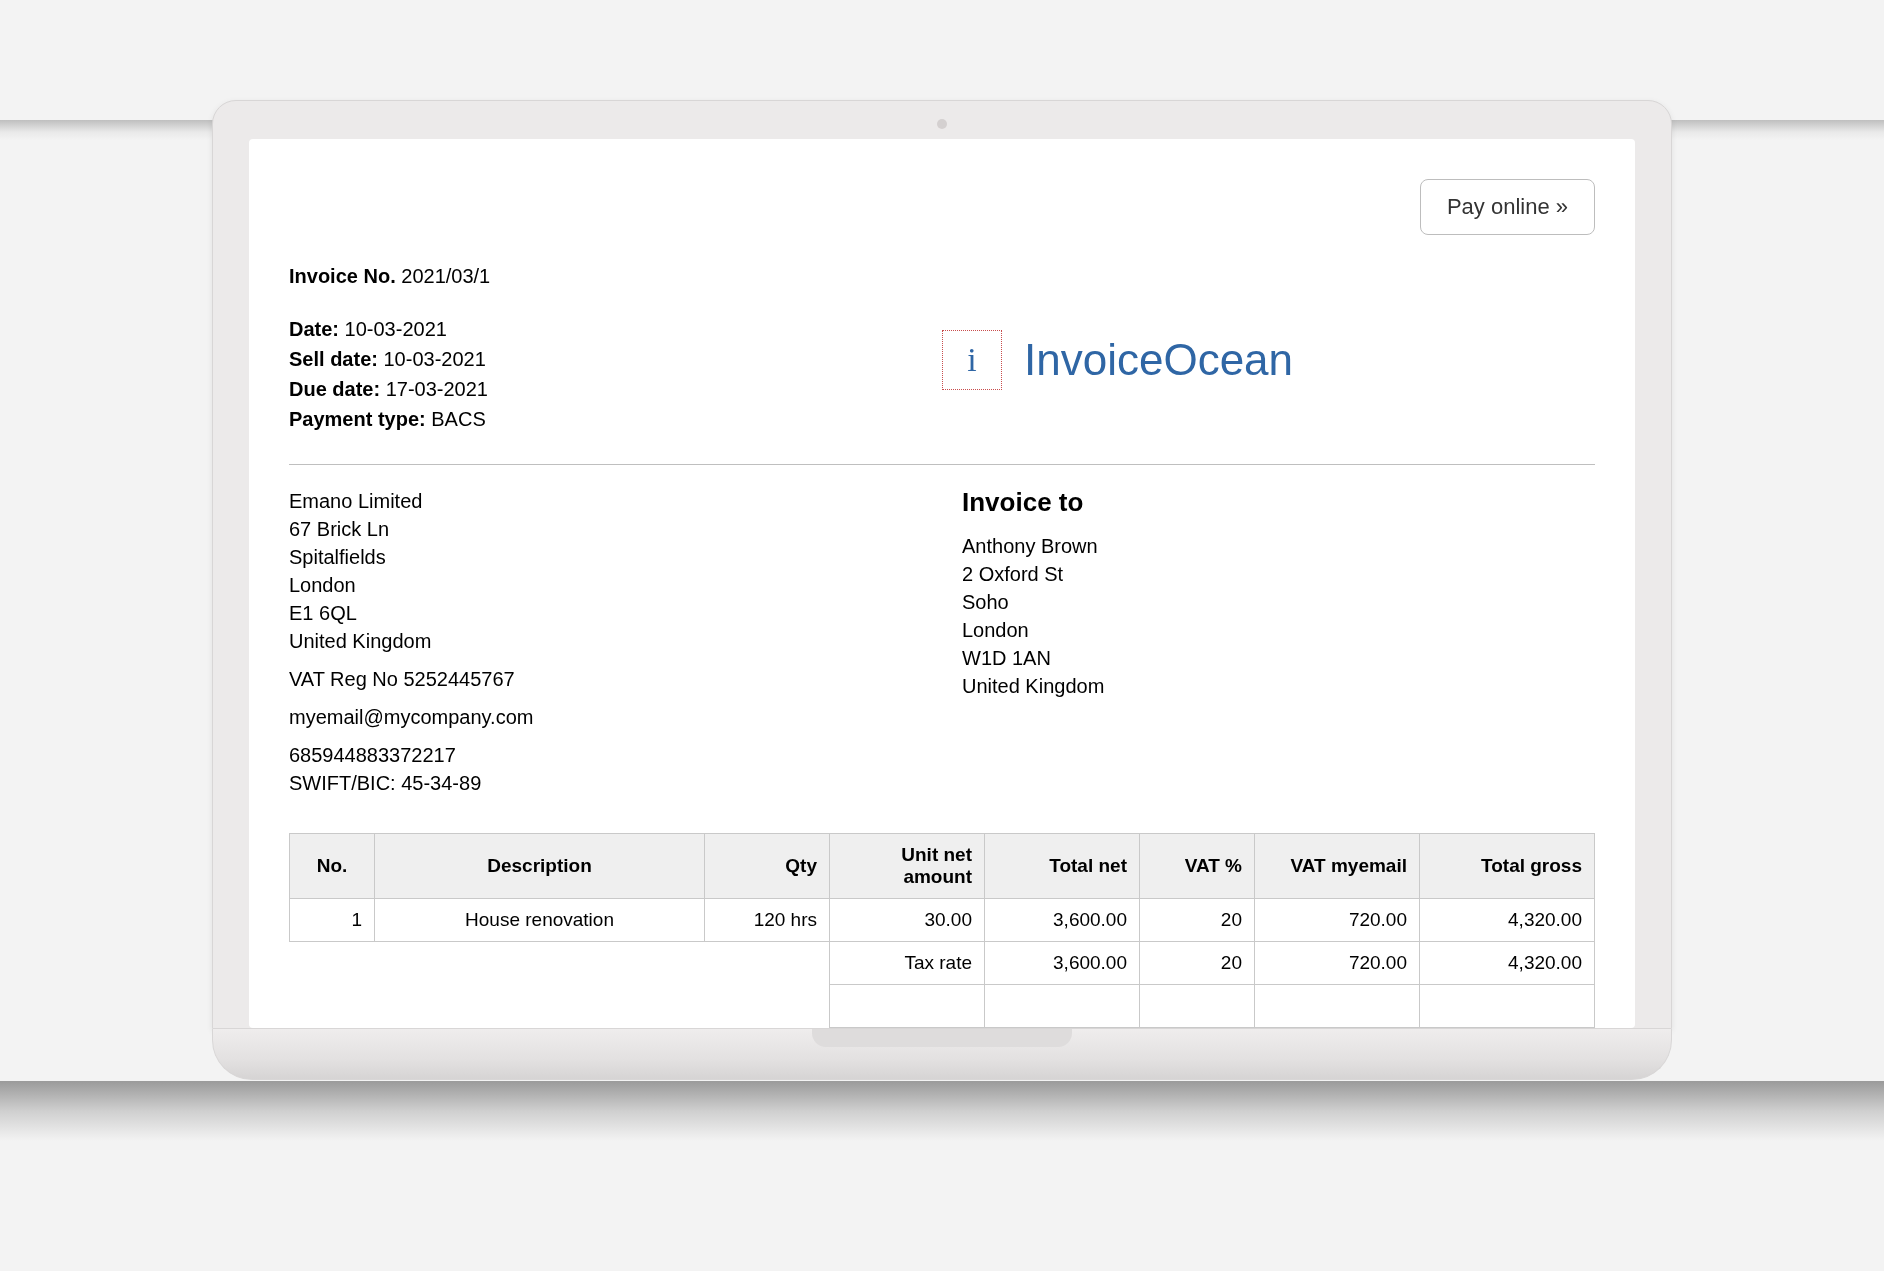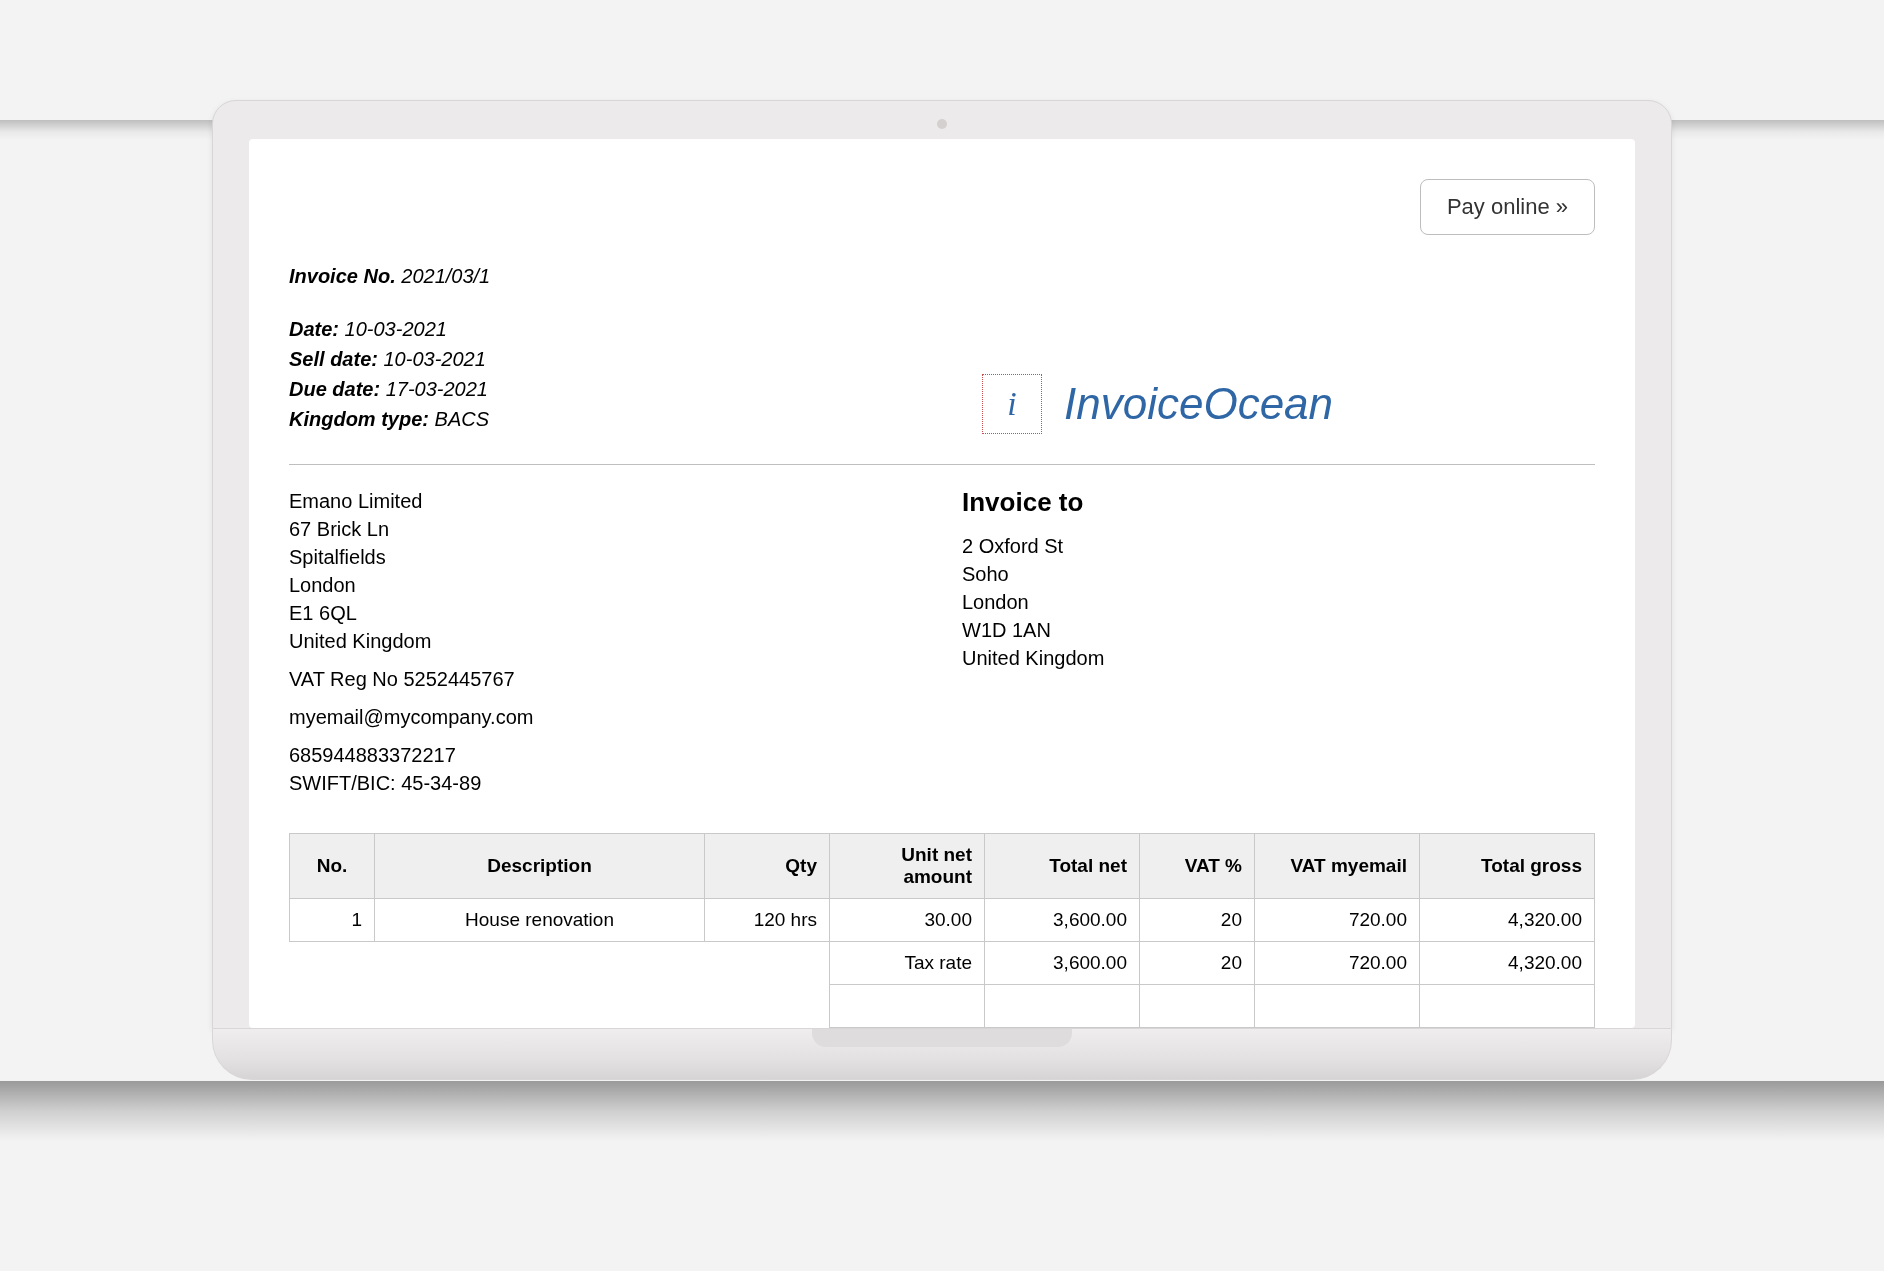--- a/index.html
+++ b/index.html
@@ -39,21 +39,21 @@
   }
   .notch{position:absolute;left:50%;transform:translateX(-50%);top:0;width:260px;height:18px;border-radius:0 0 14px 14px;background:#dedcdc;}
 
   
   .pay-wrap{display:flex;justify-content:flex-end;margin-bottom:30px;}
   .pay-btn{
     border:1px solid #bdbdbd;border-radius:8px;background:#fff;
     padding:14px 26px;font-size:22px;color:#333;cursor:pointer;
   }
 
-  .meta-row{display:flex;align-items:flex-end;gap:40px;font-style:italic;}
+  .meta-row{display:flex;align-items:center;}
   .meta-left{flex:0 0 50%;}
   .meta-left .inv-no{font-size:20px;margin-bottom:26px;}
   .meta-left .kv{font-size:20px;line-height:1.5;}
   .meta-left .kv b{font-weight:700;}
 
   .brand{display:flex;align-items:center;gap:22px;margin-top:20px;}
   .brand-icon{
     width:60px;height:60px;border:1px dotted #c84d4d;display:flex;align-items:center;justify-content:center;
     box-sizing:border-box;
   }
@@ -103,21 +103,21 @@
             </div>
             <div class="kv">
               <b>Sell date:</b>
               <span>10-03-2021</span>
             </div>
             <div class="kv">
               <b>Due date:</b>
               <span>17-03-2021</span>
             </div>
             <div class="kv">
-              <b>Kingdom type:</b>
+              <b>Payment type:</b>
               <span>BACS</span>
             </div>
           </div>
 
           <div class="brand">
             <div class="brand-icon">
               <span>i</span>
             </div>
             <div class="brand-name">InvoiceOcean</div>
           </div>
@@ -143,20 +143,21 @@
               </div>
             <div class="block">
               <p>685944883372217</p>
               <p>SWIFT/BIC: 45-34-89</p>
             </div>
           </div>
 
           <div class="party">
             <h3>Invoice to</h3>
             <div class="block">
+              <p>Anthony Brown</p>
               <p>2 Oxford St</p>
               <p>Soho</p>
               <p>London</p>
               <p>W1D 1AN</p>
               <p>United Kingdom</p>
             </div>
           </div>
         </div>
 
         <table class="items">

